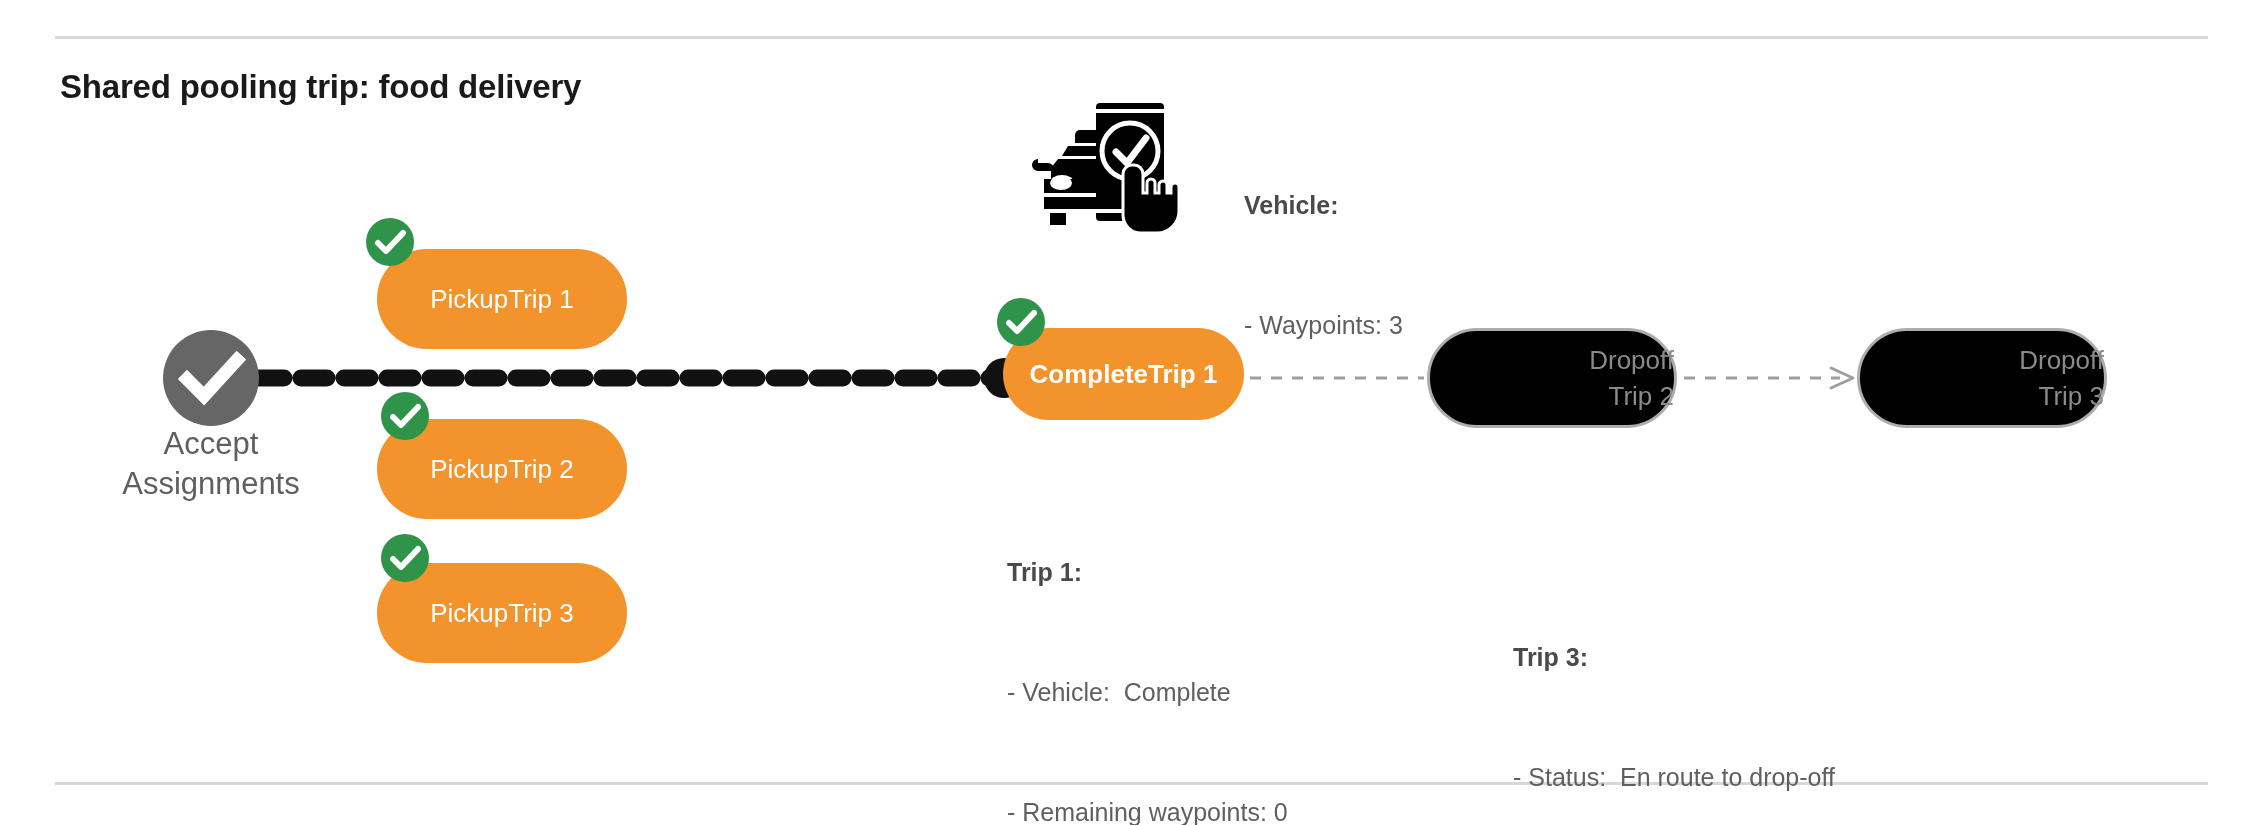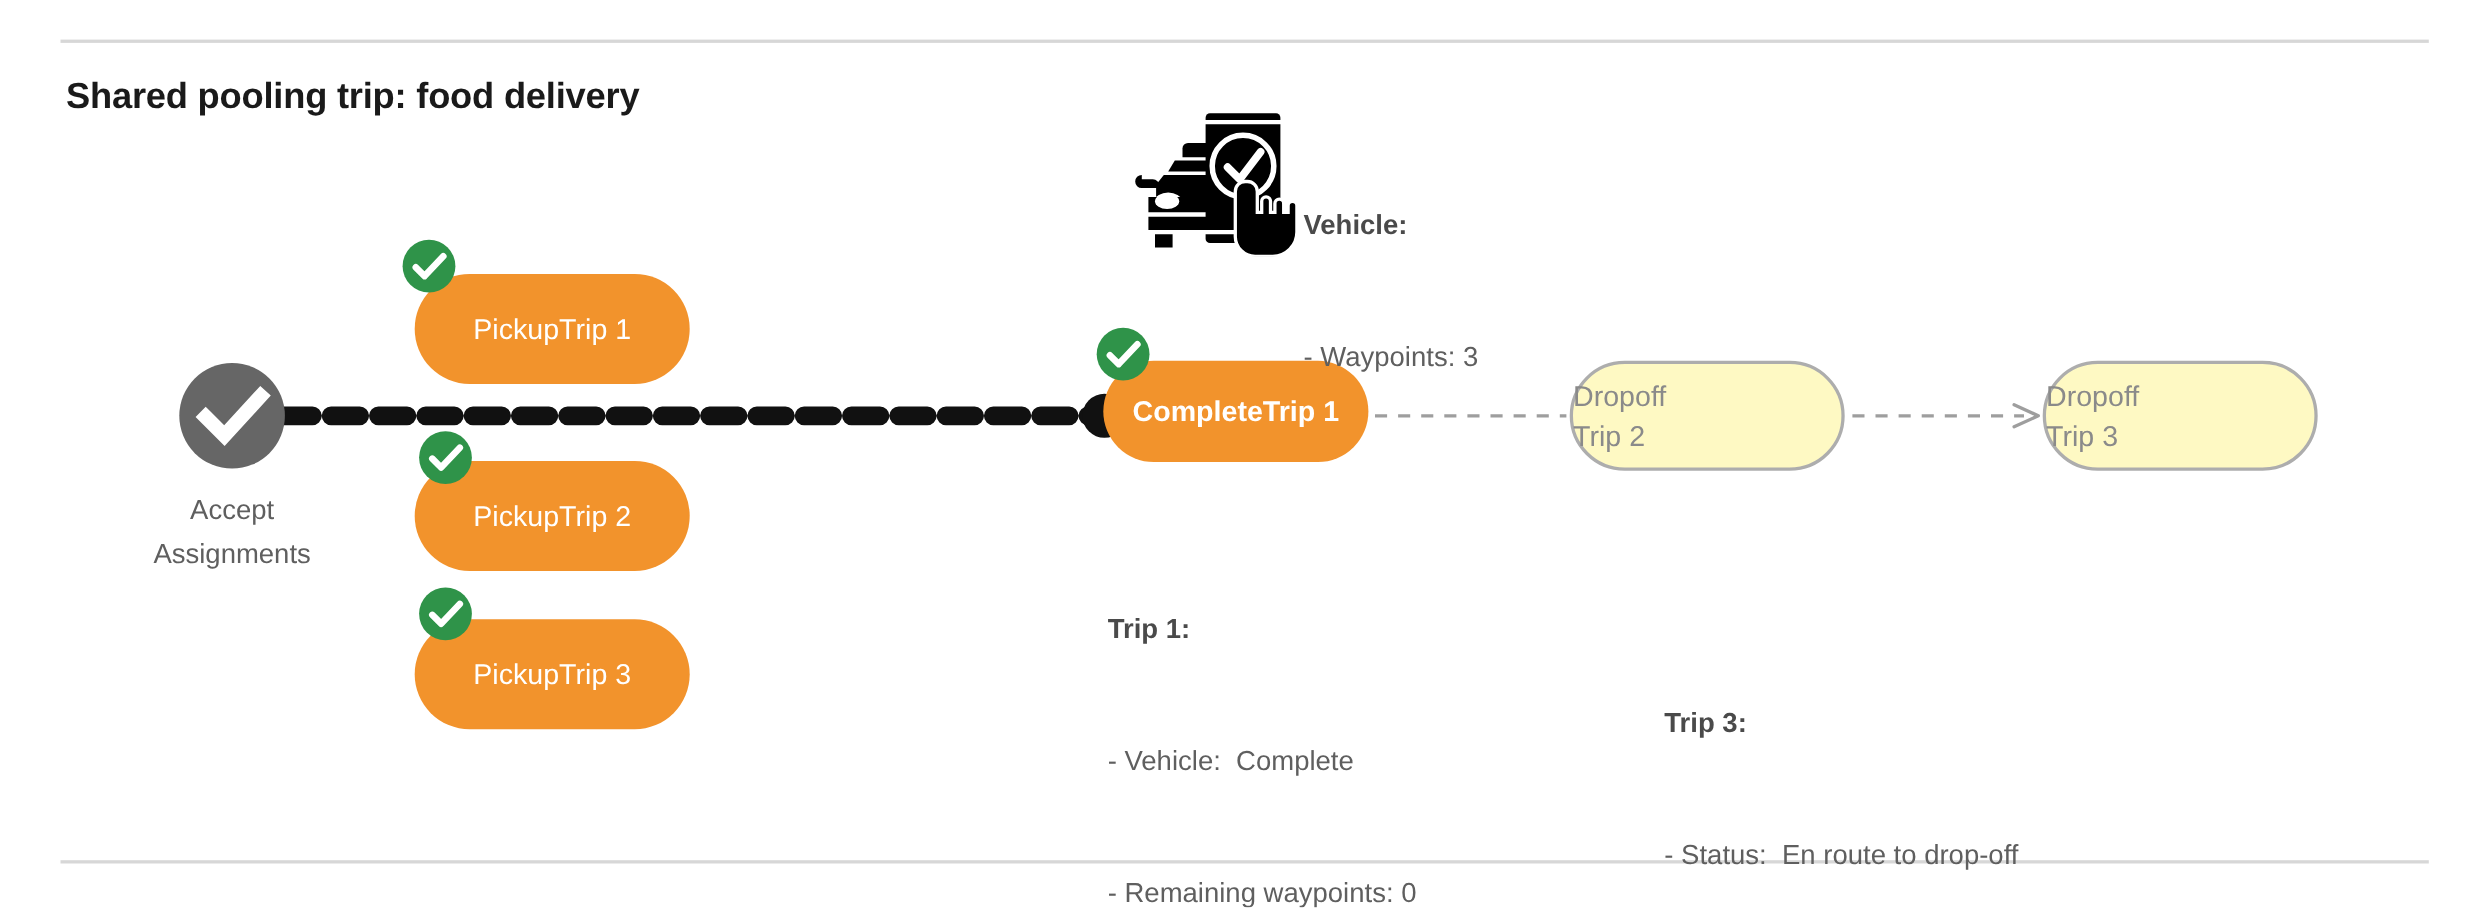--- a/index.html
+++ b/index.html
@@ -58,24 +58,24 @@
     top: 330px;
     width: 96px;
     height: 96px;
     border-radius: 50%;
     background: #666666;
   }
   .accept-circle svg { position: absolute; left: 0; top: 0; }
   .accept-label {
     position: absolute;
     left: 105px;
-    top: 444px;
+    top: 424px;
     width: 212px;
     text-align: center;
-    font-size: 25px;
+    font-size: 31px;
     line-height: 40px;
     color: #5f5f5f;
   }
 
   
   .pill {
     position: absolute;
     background: #F2932C;
     border-radius: 999px;
     color: #ffffff;
@@ -110,45 +110,45 @@
   .badge1 { left: 366px; top: 218px; }
   .badge2 { left: 381px; top: 392px; }
   .badge3 { left: 381px; top: 534px; }
   .badge-c1 { left: 997px; top: 298px; }
 
   
   .opill {
     position: absolute;
     border: 3px solid #adadad;
     border-radius: 999px;
-    background: #fef9c3;
+    background: #000000;
     color: #8a8a8a;
     font-size: 26px;
     line-height: 36px;
     text-align: center;
     display: flex;
     flex-direction: column;
-    align-items: flex-start;
+    align-items: flex-end;
     justify-content: center;
     box-sizing: border-box;
   }
   .dropoff2 { left: 1427px; top: 328px; width: 250px; height: 100px; }
   .dropoff3 { left: 1857px; top: 328px; width: 250px; height: 100px; }
 
   
   .info {
     position: absolute;
     color: #5f5f5f;
     font-size: 25px;
     line-height: 40px;
     white-space: pre;
   }
   .info b { color: #4a4a4a; font-weight: bold; }
 
-  .info-vehicle { left: 1185px; top: 105px; }
+  .info-vehicle { left: 1244px; top: 105px; }
   .info-trip12  { left: 1007px; top: 472px; }
   .info-trip3   { left: 1513px; top: 557px; }
 
   
   .vehicle-icon {
     position: absolute;
     left: 1030px;
     top: 83px;
     width: 150px;
     height: 150px;

